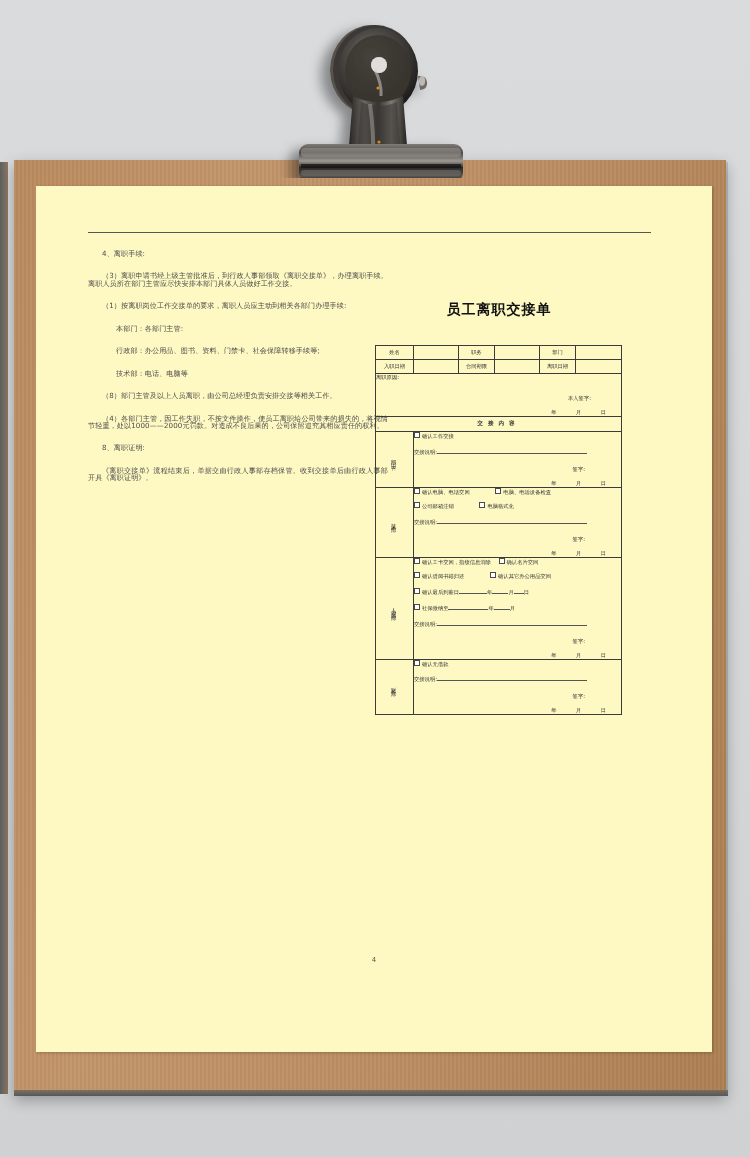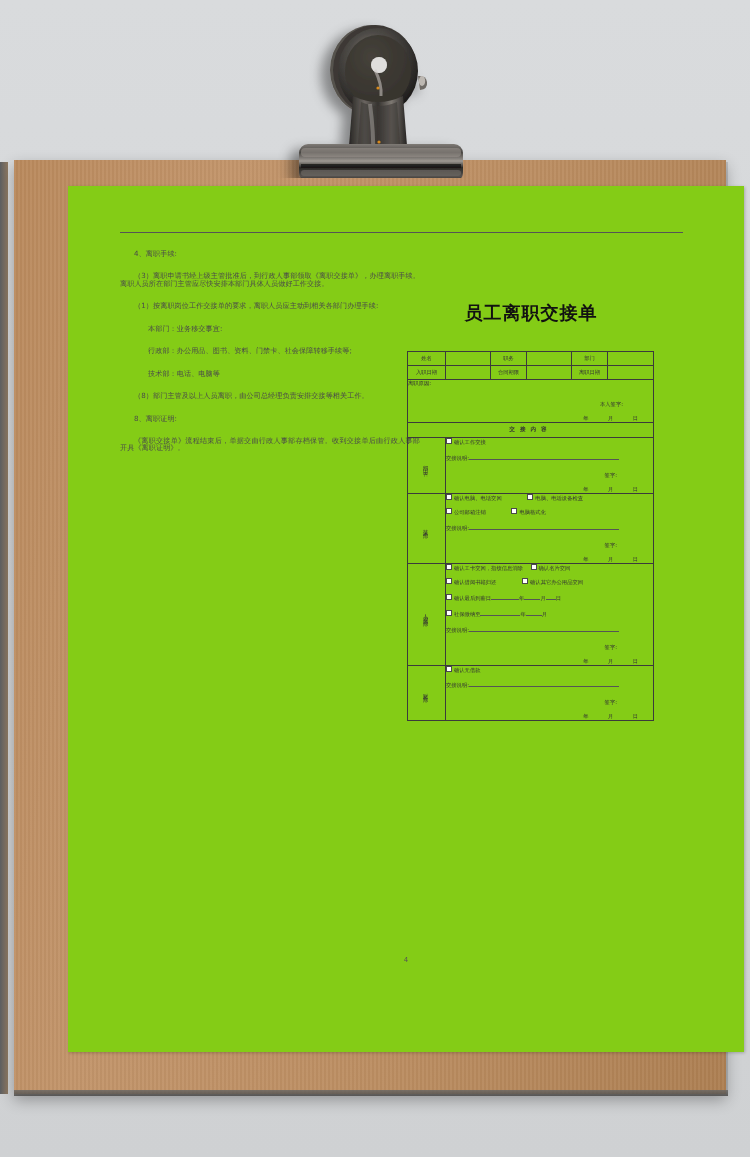--- a/index.html
+++ b/index.html
@@ -29,23 +29,22 @@
     background:linear-gradient(90deg,#5d5f61,#8f7a63);
   }
   .board-edge-bottom{
     position:absolute;left:14px;top:1090px;width:714px;height:6px;
     background:linear-gradient(180deg,#6d6a66,#4e4c4a);
     opacity:.85;
   }
   
   .paper{
     position:absolute;left:36px;top:186px;width:676px;height:866px;
-    background:#84cc16;
+    background:#fef9c3;
     box-shadow:1px 1px 3px rgba(0,0,0,.22);
-    margin-left:32px;
   }
   .paper-inner{position:absolute;inset:0;}
   
   .clip{position:absolute;left:275px;top:18px;width:205px;height:160px;}
   
   .rule{
     position:absolute;left:52px;top:46px;width:563px;height:0;
     border-top:1.6px solid #555;
   }
   .doc-col{
@@ -53,21 +52,21 @@
     font-size:7.1px;line-height:1.05;color:#4a4a4a;
   }
   .para{margin:0 0 15px 0;text-align:justify;letter-spacing:.1px;}
   .para.ind1{text-indent:14px;}
   .para.ind2{padding-left:28px;}
   
   .form-wrap{
     position:absolute;left:339px;top:115px;width:248px;
   }
   .form-title{
-    text-align:center;font-weight:bold;font-size:18px;color:#111;
+    text-align:center;font-weight:bold;font-size:14px;color:#111;
     letter-spacing:1px;margin:0 0 26px 0;
   }
   table.form{
     border-collapse:collapse;width:246px;table-layout:fixed;
     font-size:5.3px;color:#333;
   }
   table.form td{
     border:.8px solid #3b3b3b;padding:0;vertical-align:top;
   }
   .c{text-align:center;vertical-align:middle !important;}
@@ -114,24 +113,25 @@
 
 <div class="paper">
   <div class="paper-inner">
 
     <div class="rule"></div>
 
     <div class="doc-col">
       <p class="para ind1">4、离职手续:</p>
       <p class="para ind1">（3）离职申请书经上级主管批准后，到行政人事部领取《离职交接单》，办理离职手续。离职人员所在部门主管应尽快安排本部门具体人员做好工作交接。</p>
       <p class="para ind1">（1）按离职岗位工作交接单的要求，离职人员应主动到相关各部门办理手续:</p>
-      <p class="para ind2">本部门：业务移交事宜:</p>
+      <p class="para ind2">本部门：各部门主管:</p>
       <p class="para ind2">行政部：办公用品、图书、资料、门禁卡、社会保障转移手续等;</p>
       <p class="para ind2">技术部：电话、电脑等</p>
       <p class="para ind1">（8）部门主管及以上人员离职，由公司总经理负责安排交接等相关工作。</p>
+      <p class="para ind1">（4）各部门主管，因工作失职，不按文件操作，使员工离职给公司带来的损失的，将视情节轻重，处以1000——2000元罚款。对造成不良后果的，公司保留追究其相应责任的权利。</p>
       <p class="para ind1">8、离职证明:</p>
       <p class="para ind1">《离职交接单》流程结束后，单据交由行政人事部存档保管。收到交接单后由行政人事部开具《离职证明》。</p>
     </div>
 
     <div class="form-wrap">
       <div class="form-title">员工离职交接单</div>
 
       <table class="form">
         <colgroup>
           <col style="width:38px">

